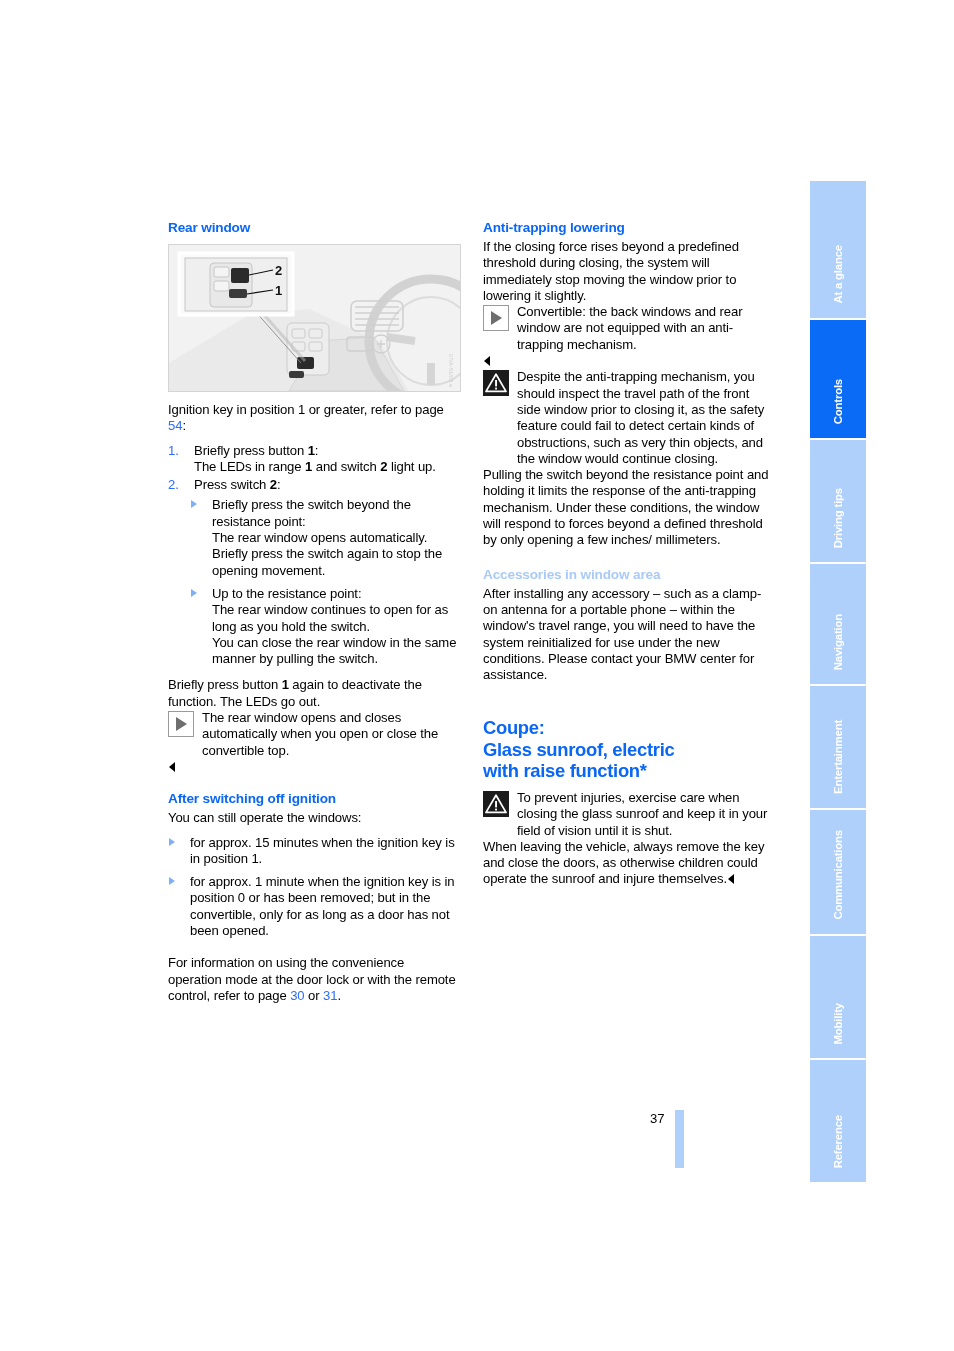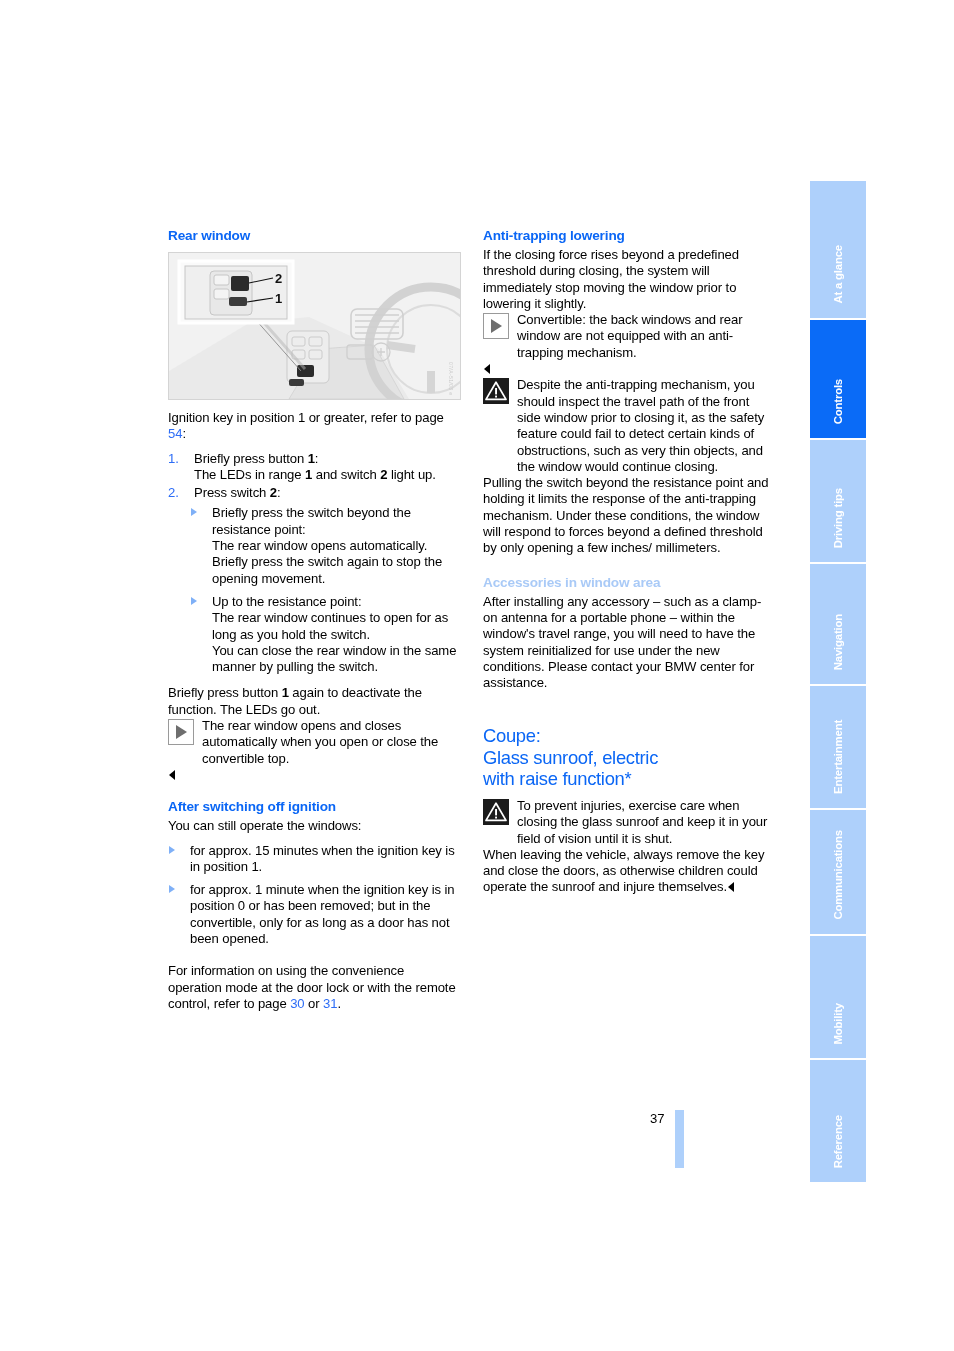--- a/index.html
+++ b/index.html
@@ -18,42 +18,42 @@
 
   .page {
     position: absolute;
     inset: 0;
     background: #fff;
   }
 
   
   .col {
     position: absolute;
-    top: 228px;
+    top: 220px;
     width: 291px;
     font-size: 13.1px;
     line-height: 16.3px;
     letter-spacing: -0.1px;
   }
   .col-left  { left: 168px; }
   .col-right { left: 483px; }
 
   h2.sec {
     font-size: 13.6px;
     font-weight: bold;
     color: #0a66f5;
     margin: 0 0 3px 0;
     letter-spacing: -0.15px;
     line-height: 16px;
   }
   h2.sec.light { color: #a9caf7; }
 
   h1.big {
     font-size: 18.4px;
-    font-weight: normal;
+    font-weight: bold;
     color: #0a66f5;
     margin: 0 0 8px 0;
     line-height: 21.5px;
     letter-spacing: -0.3px;
   }
 
   p { margin: 0 0 0 0; }
   p.gap { margin-top: 10px; }
   .pageref { color: #2d6df6; }
   b { font-weight: bold; }

